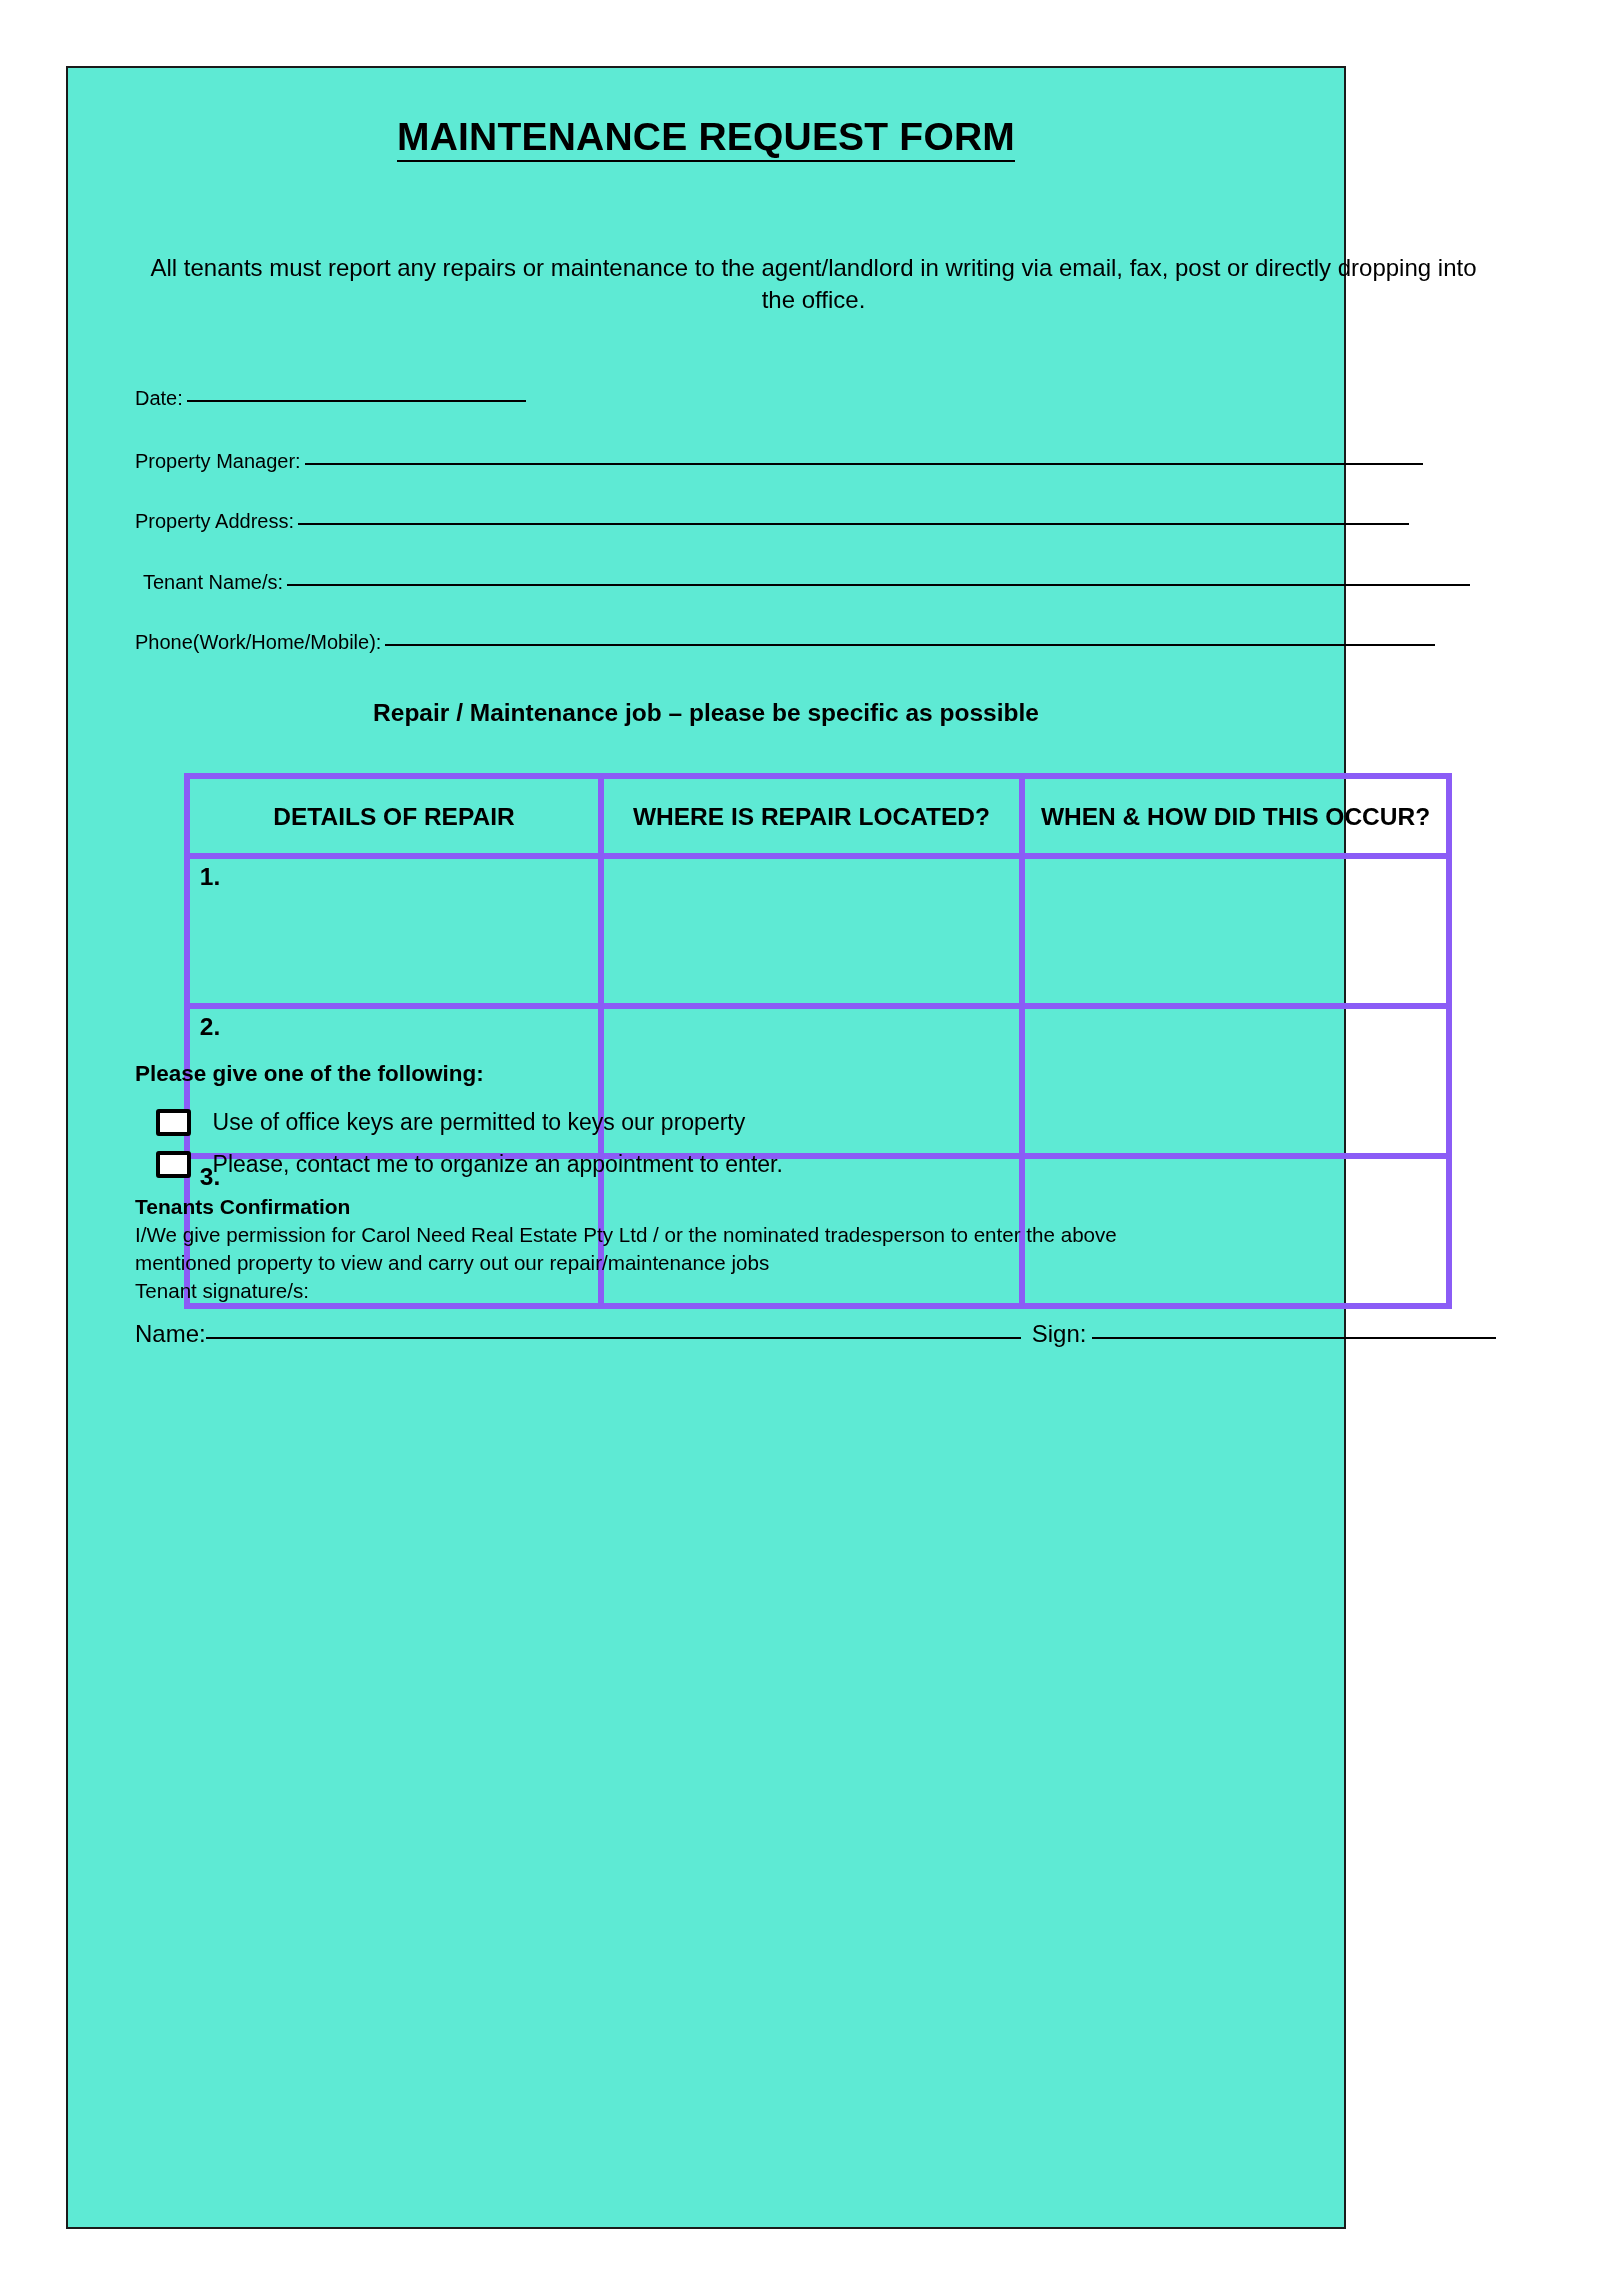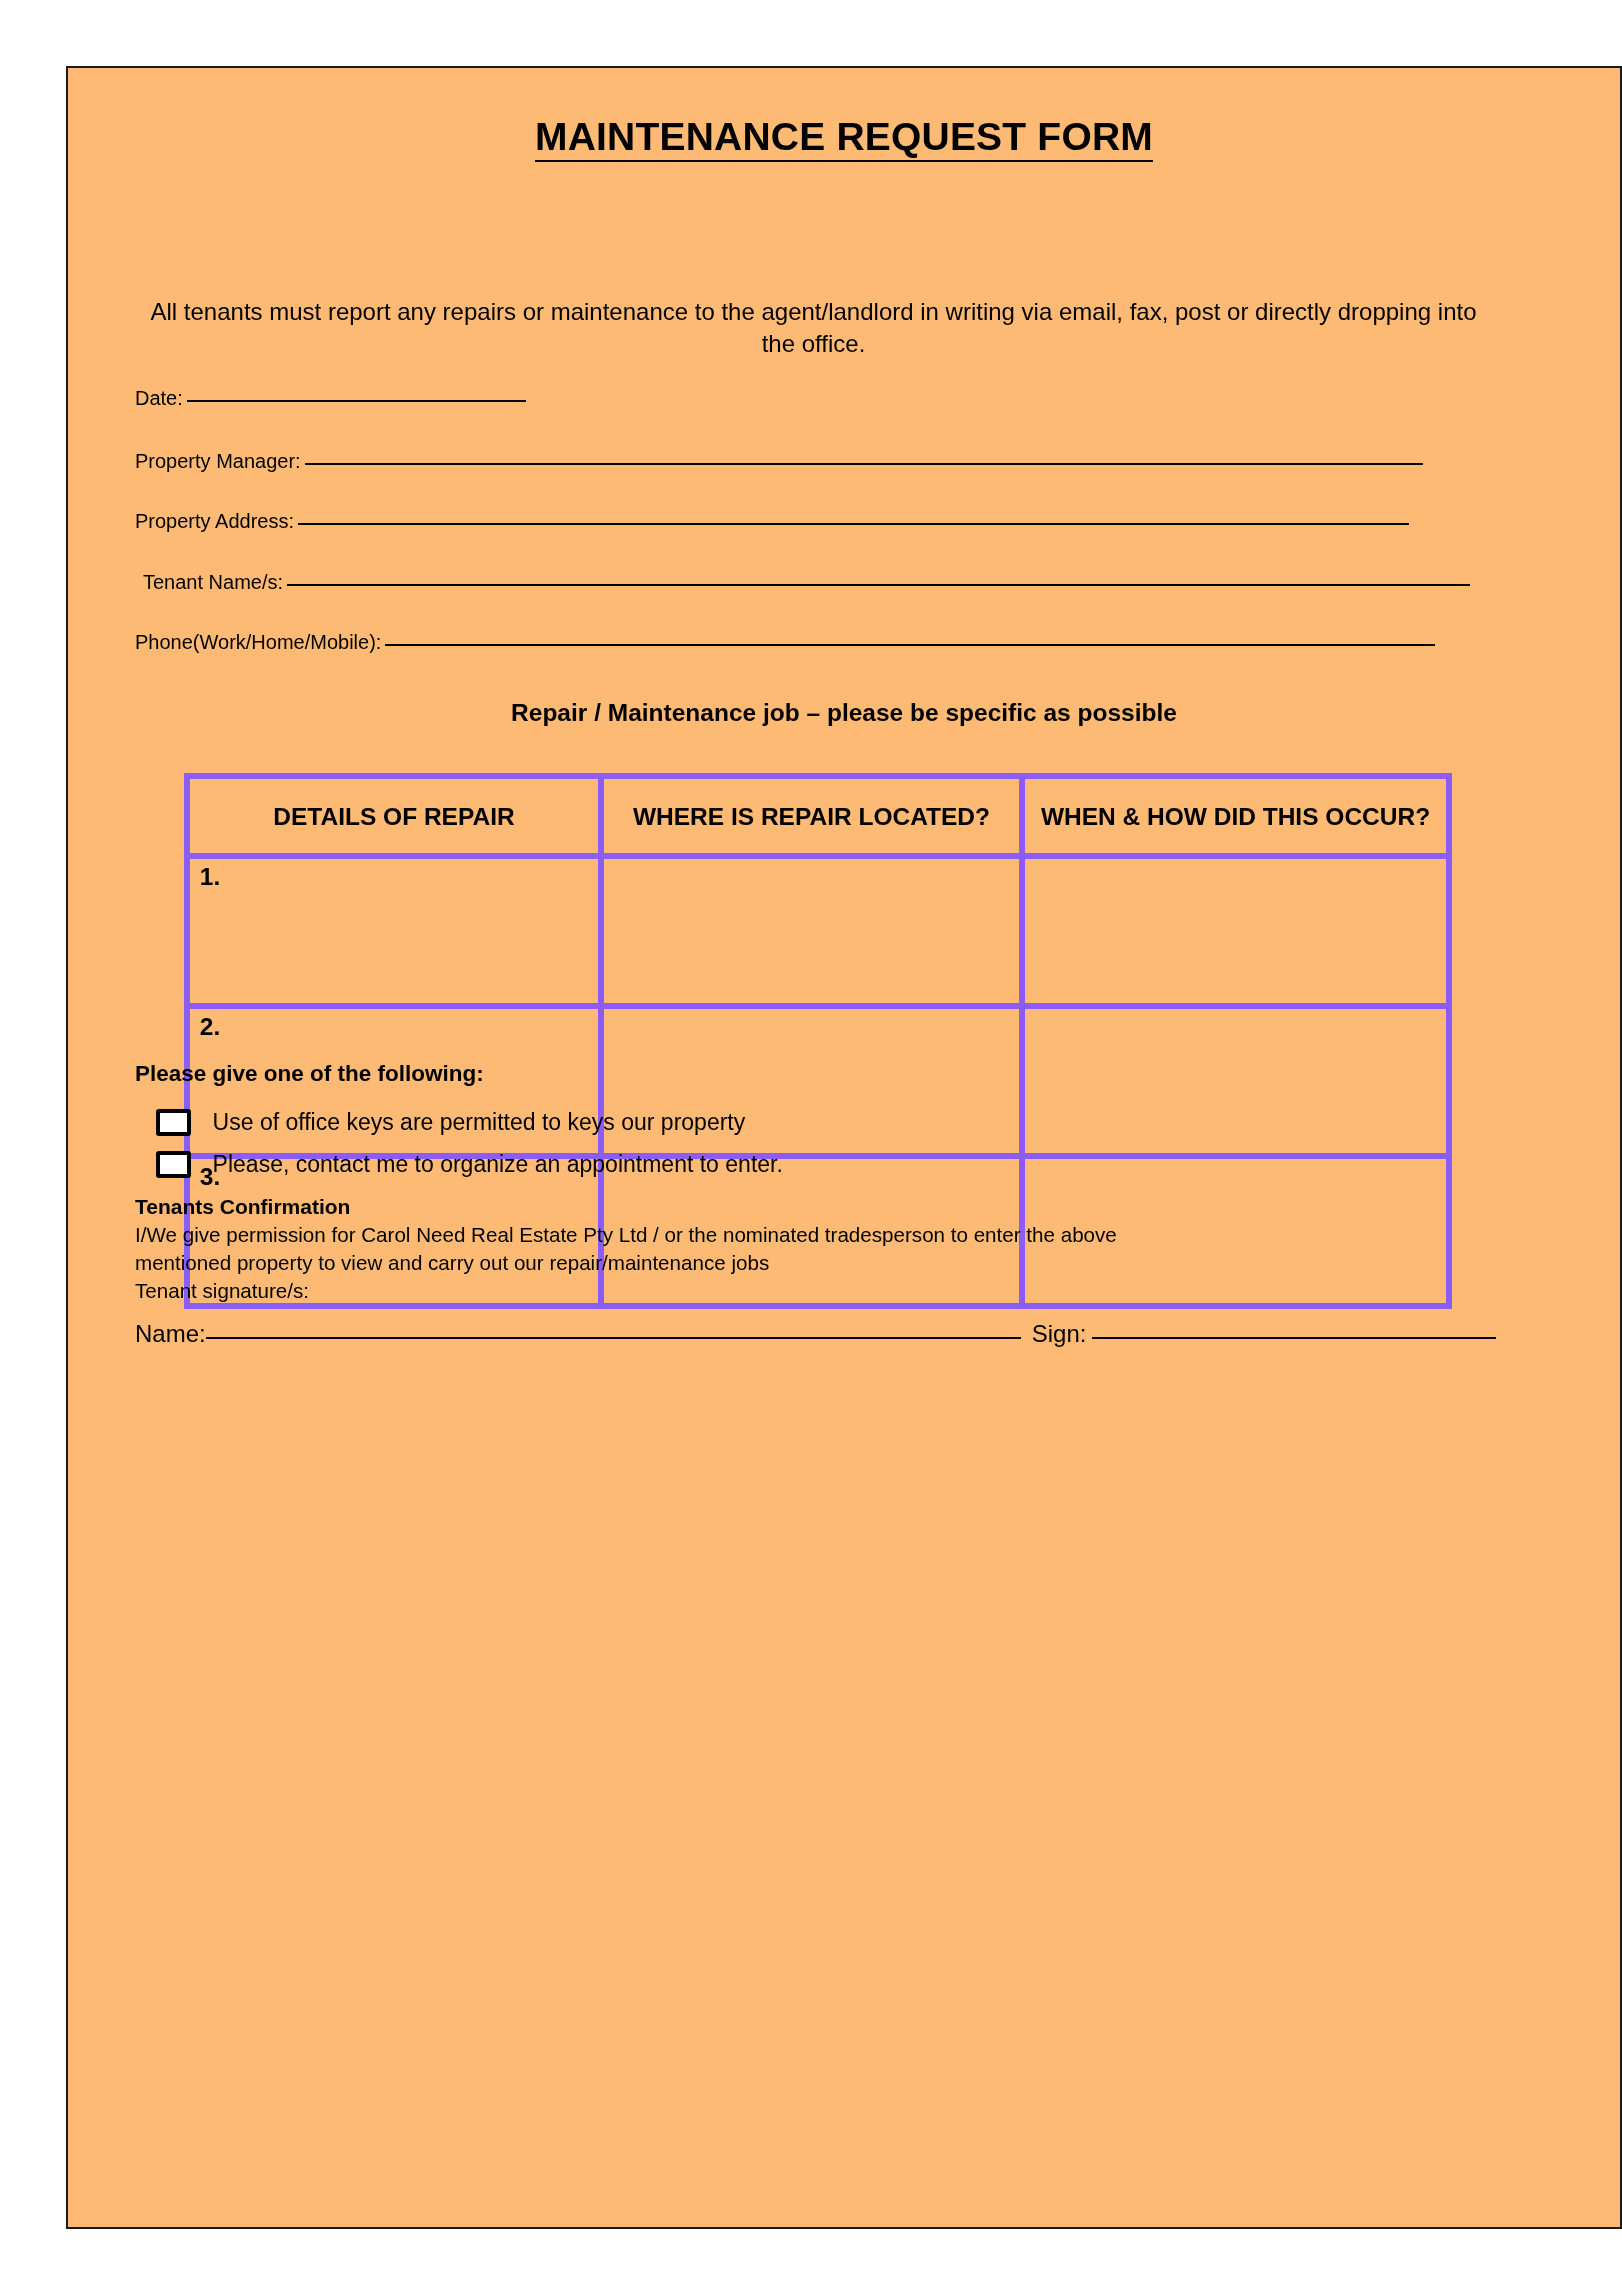--- a/index.html
+++ b/index.html
@@ -14,24 +14,24 @@
     color: #000000;
     position: relative;
     overflow: hidden;
   }
 
   
   .page-sheet {
     position: absolute;
     left: 66px;
     top: 66px;
-    width: 1556px;
+    width: 1280px;
     height: 2163px;
     border: 2px solid #1a1a1a;
-    background: #fdba74;
+    background: #5eead4;
     box-sizing: border-box;
   }
 
   .content {
     position: absolute;
     left: 0;
     top: 0;
     width: 100%;
     height: 100%;
   }
@@ -54,21 +54,20 @@
 
   
   .intro {
     position: absolute;
     left: 74px;
     top: 184px;
     width: 1343px;
     text-align: center;
     font-size: 24px;
     line-height: 32px;
-    margin-top: 44px;
   }
 
   
   .field {
     position: absolute;
     font-size: 20px;
     white-space: nowrap;
     display: flex;
     align-items: baseline;
   }

